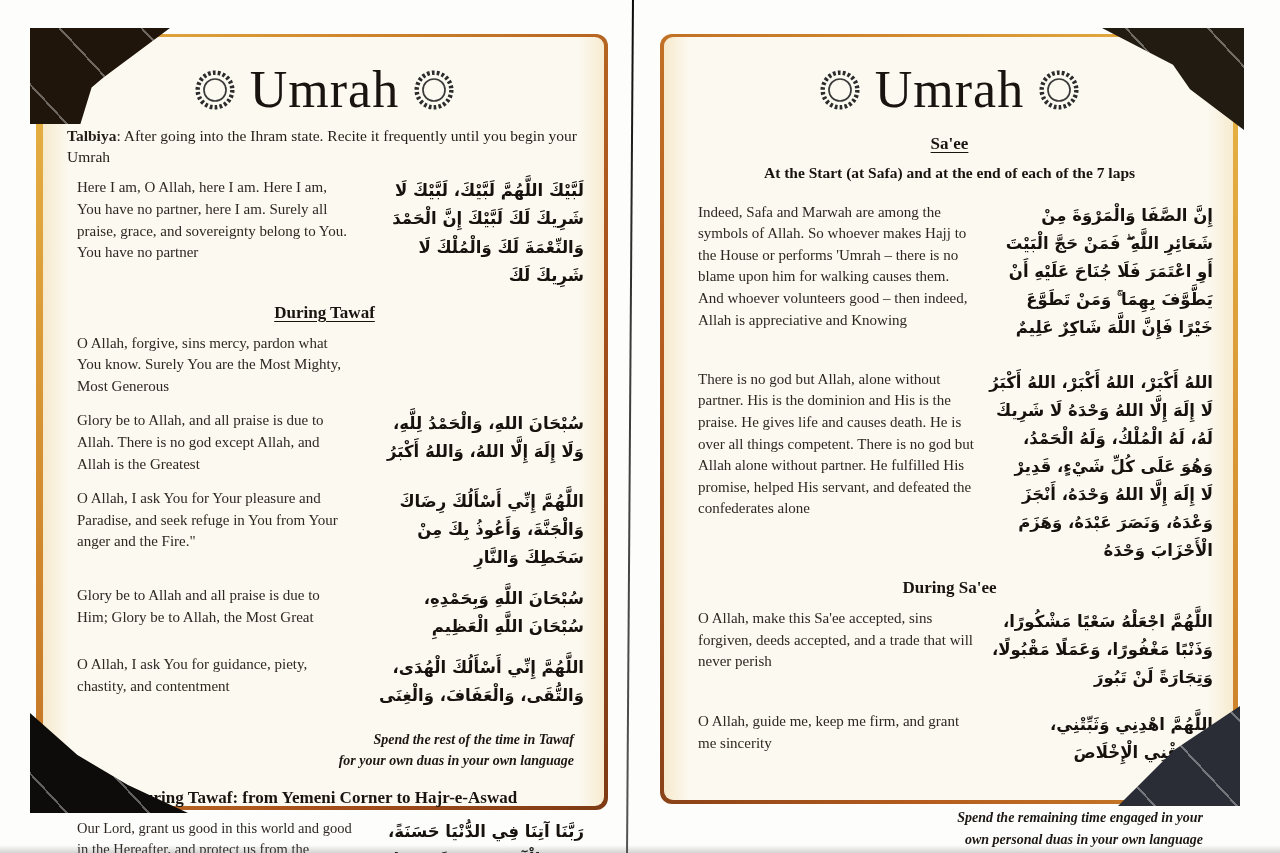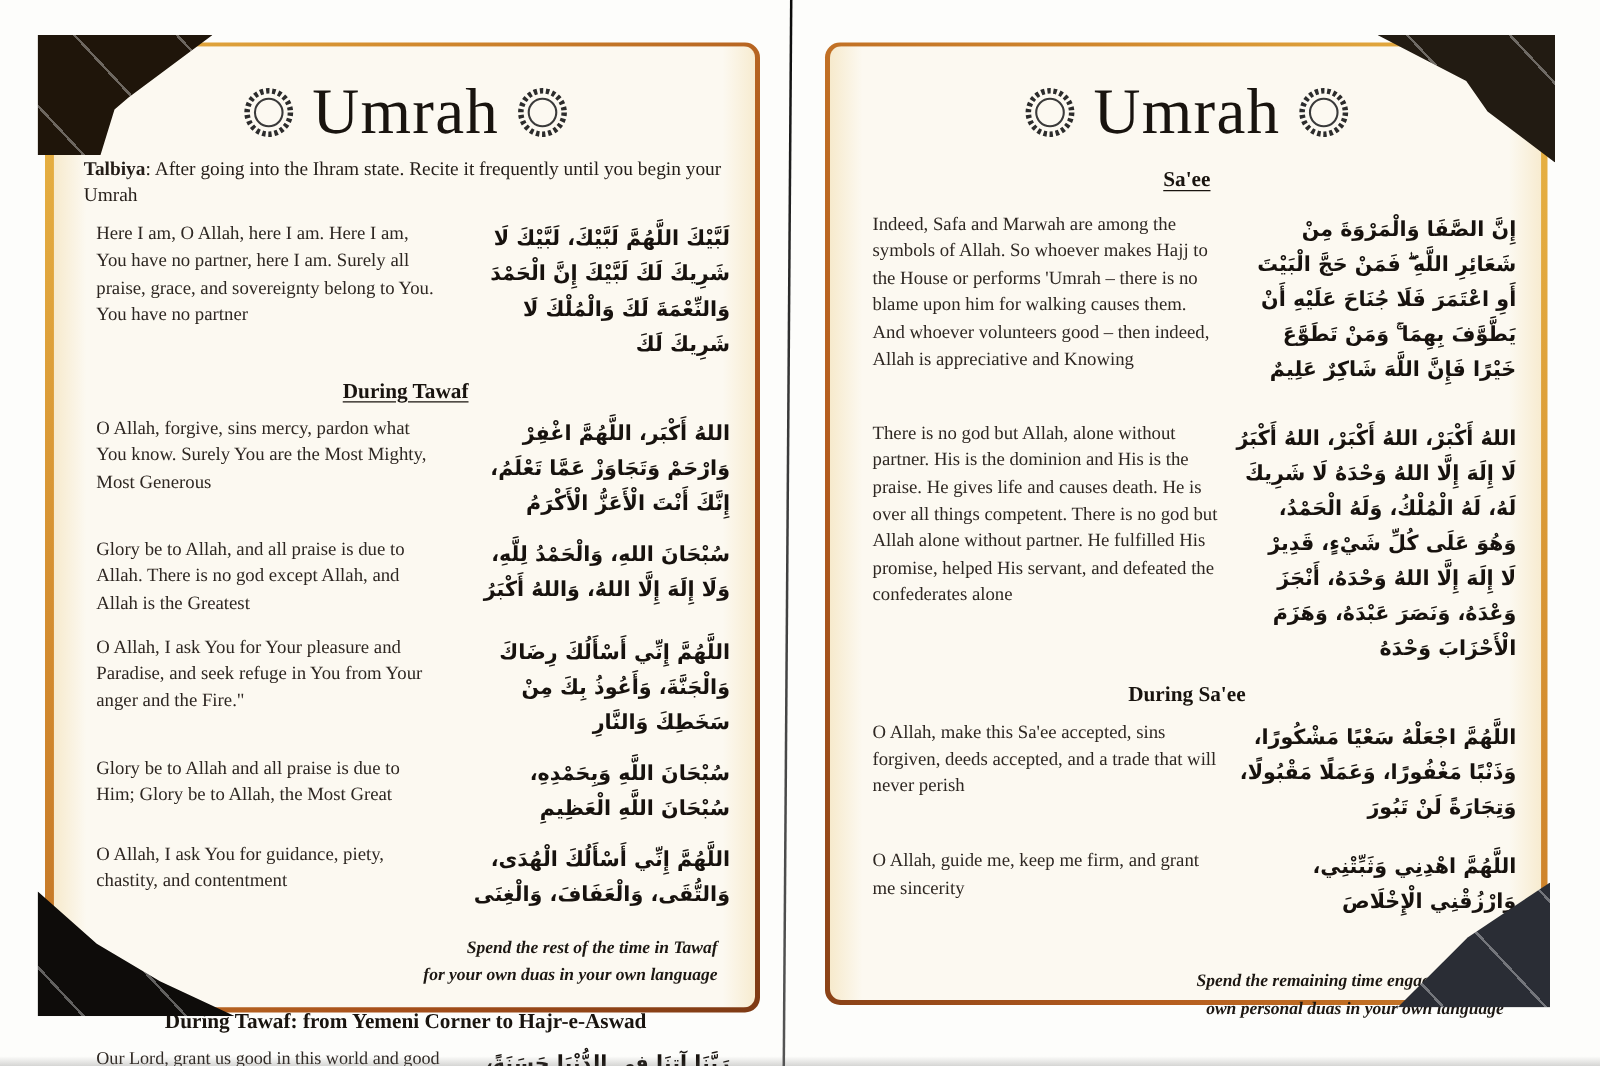--- a/index.html
+++ b/index.html
@@ -157,21 +157,20 @@
 
       <div class="dua-row">
         <div class="dua-en">Here I am, O Allah, here I am. Here I am, You have no partner, here I am. Surely all praise, grace, and sovereignty belong to You. You have no partner</div>
         <div class="dua-ar">لَبَّيْكَ اللَّهُمَّ لَبَّيْكَ، لَبَّيْكَ لَا شَرِيكَ لَكَ لَبَّيْكَ إِنَّ الْحَمْدَ وَالنِّعْمَةَ لَكَ وَالْمُلْكَ لَا شَرِيكَ لَكَ</div>
       </div>
 
       <div class="sec-heading underlined">During Tawaf</div>
 
       <div class="dua-row">
         <div class="dua-en">O Allah, forgive, sins mercy, pardon what You know. Surely You are the Most Mighty, Most Generous</div>
-        <div class="dua-ar">اللهُ أَكْبَر، اللَّهُمَّ اغْفِرْ وَارْحَمْ وَتَجَاوَزْ عَمَّا تَعْلَمُ، إِنَّكَ أَنْتَ الْأَعَزُّ الْأَكْرَمُ</div>
       </div>
       <div class="dua-row">
         <div class="dua-en">Glory be to Allah, and all praise is due to Allah. There is no god except Allah, and Allah is the Greatest</div>
         <div class="dua-ar">سُبْحَانَ اللهِ، وَالْحَمْدُ لِلَّهِ، وَلَا إِلَهَ إِلَّا اللهُ، وَاللهُ أَكْبَرُ</div>
       </div>
       <div class="dua-row">
         <div class="dua-en">O Allah, I ask You for Your pleasure and Paradise, and seek refuge in You from Your anger and the Fire."</div>
         <div class="dua-ar">اللَّهُمَّ إِنِّي أَسْأَلُكَ رِضَاكَ وَالْجَنَّةَ، وَأَعُوذُ بِكَ مِنْ سَخَطِكَ وَالنَّارِ</div>
       </div>
       <div class="dua-row">
@@ -211,20 +210,21 @@
         <span class="page-title">Umrah</span>
         <span class="rosette">
           <svg viewBox="0 0 40 40">
               <circle cx="20" cy="20" r="16.5" fill="none" stroke="#2c2c2c" stroke-width="4.2" stroke-dasharray="2.6 2.1"></circle>
               <circle cx="20" cy="20" r="10.5" fill="none" stroke="#3a3a3a" stroke-width="1.6"></circle>
             </svg>
         </span>
       </div>
 
       <div class="sec-heading underlined" style="margin-top:16px">Sa'ee</div>
+      <div class="sub-heading">At the Start (at Safa) and at the end of each of the 7 laps</div>
 
       <div class="gap-md"></div>
 
       <div class="dua-row">
         <div class="dua-en">Indeed, Safa and Marwah are among the symbols of Allah. So whoever makes Hajj to the House or performs 'Umrah – there is no blame upon him for walking causes them. And whoever volunteers good – then indeed, Allah is appreciative and Knowing</div>
         <div class="dua-ar">إِنَّ الصَّفَا وَالْمَرْوَةَ مِنْ شَعَائِرِ اللَّهِ ۖ فَمَنْ حَجَّ الْبَيْتَ أَوِ اعْتَمَرَ فَلَا جُنَاحَ عَلَيْهِ أَنْ يَطَّوَّفَ بِهِمَا ۚ وَمَنْ تَطَوَّعَ خَيْرًا فَإِنَّ اللَّهَ شَاكِرٌ عَلِيمٌ</div>
       </div>
 
       <div class="gap-lg"></div>
 

